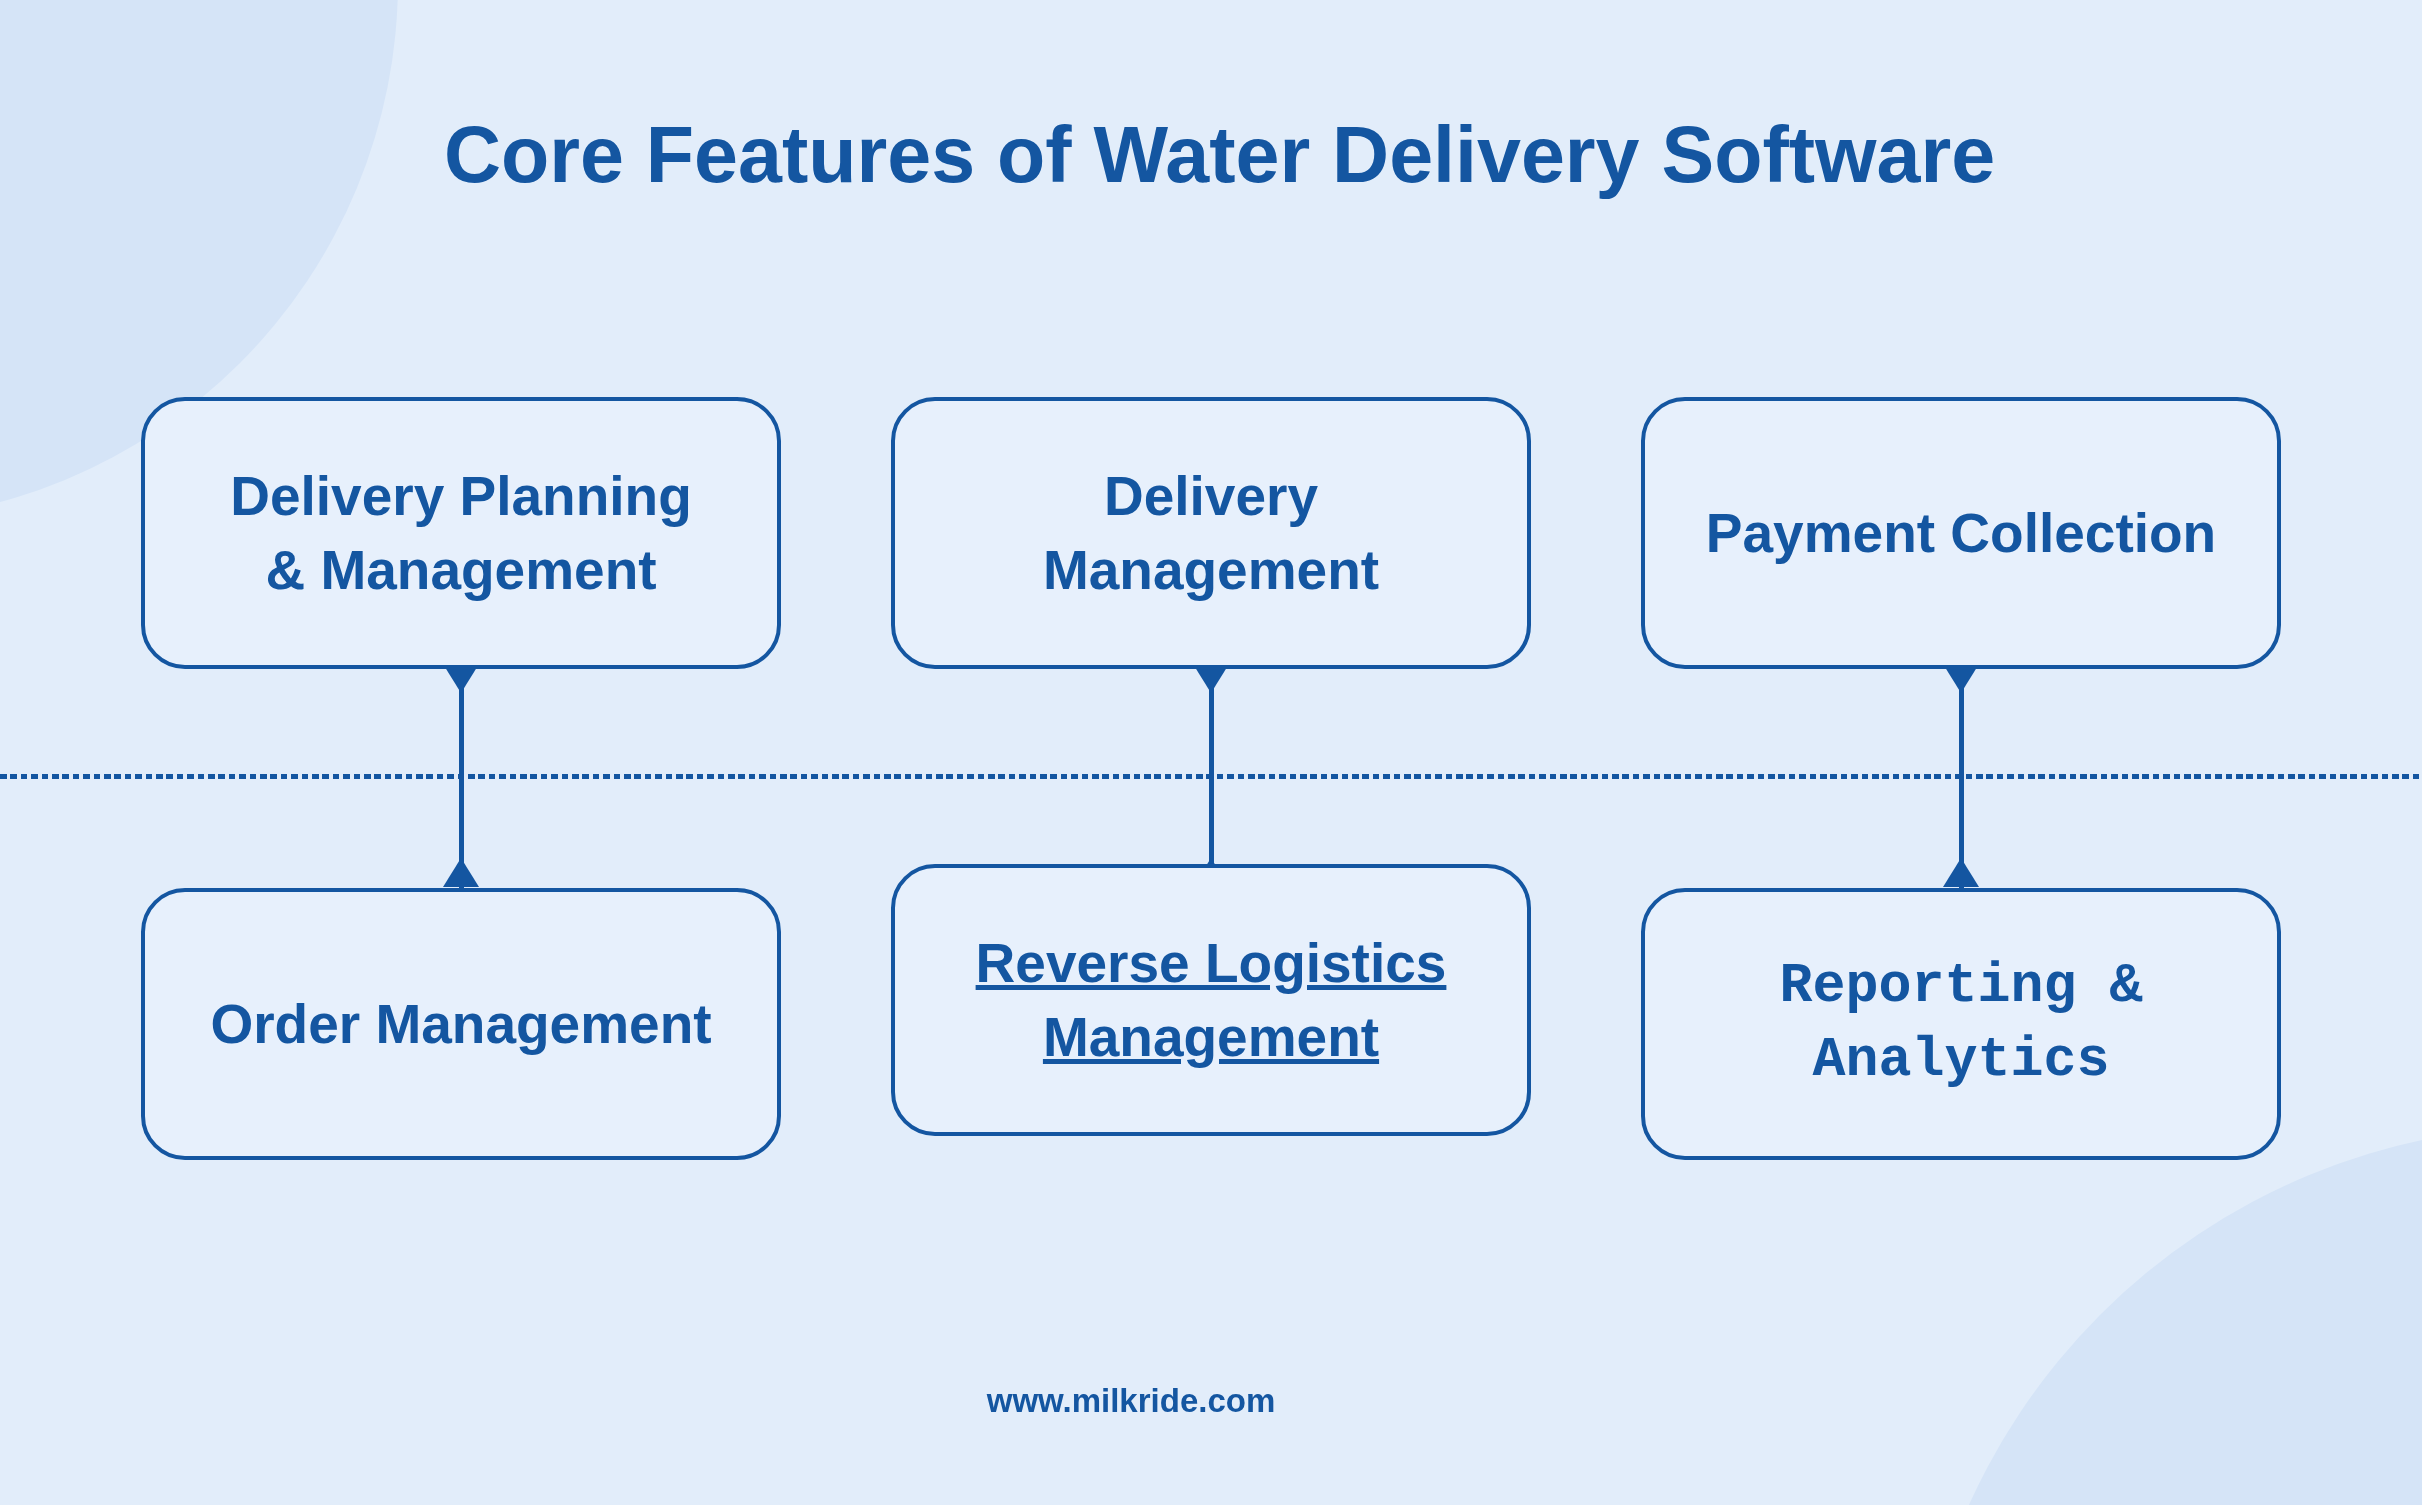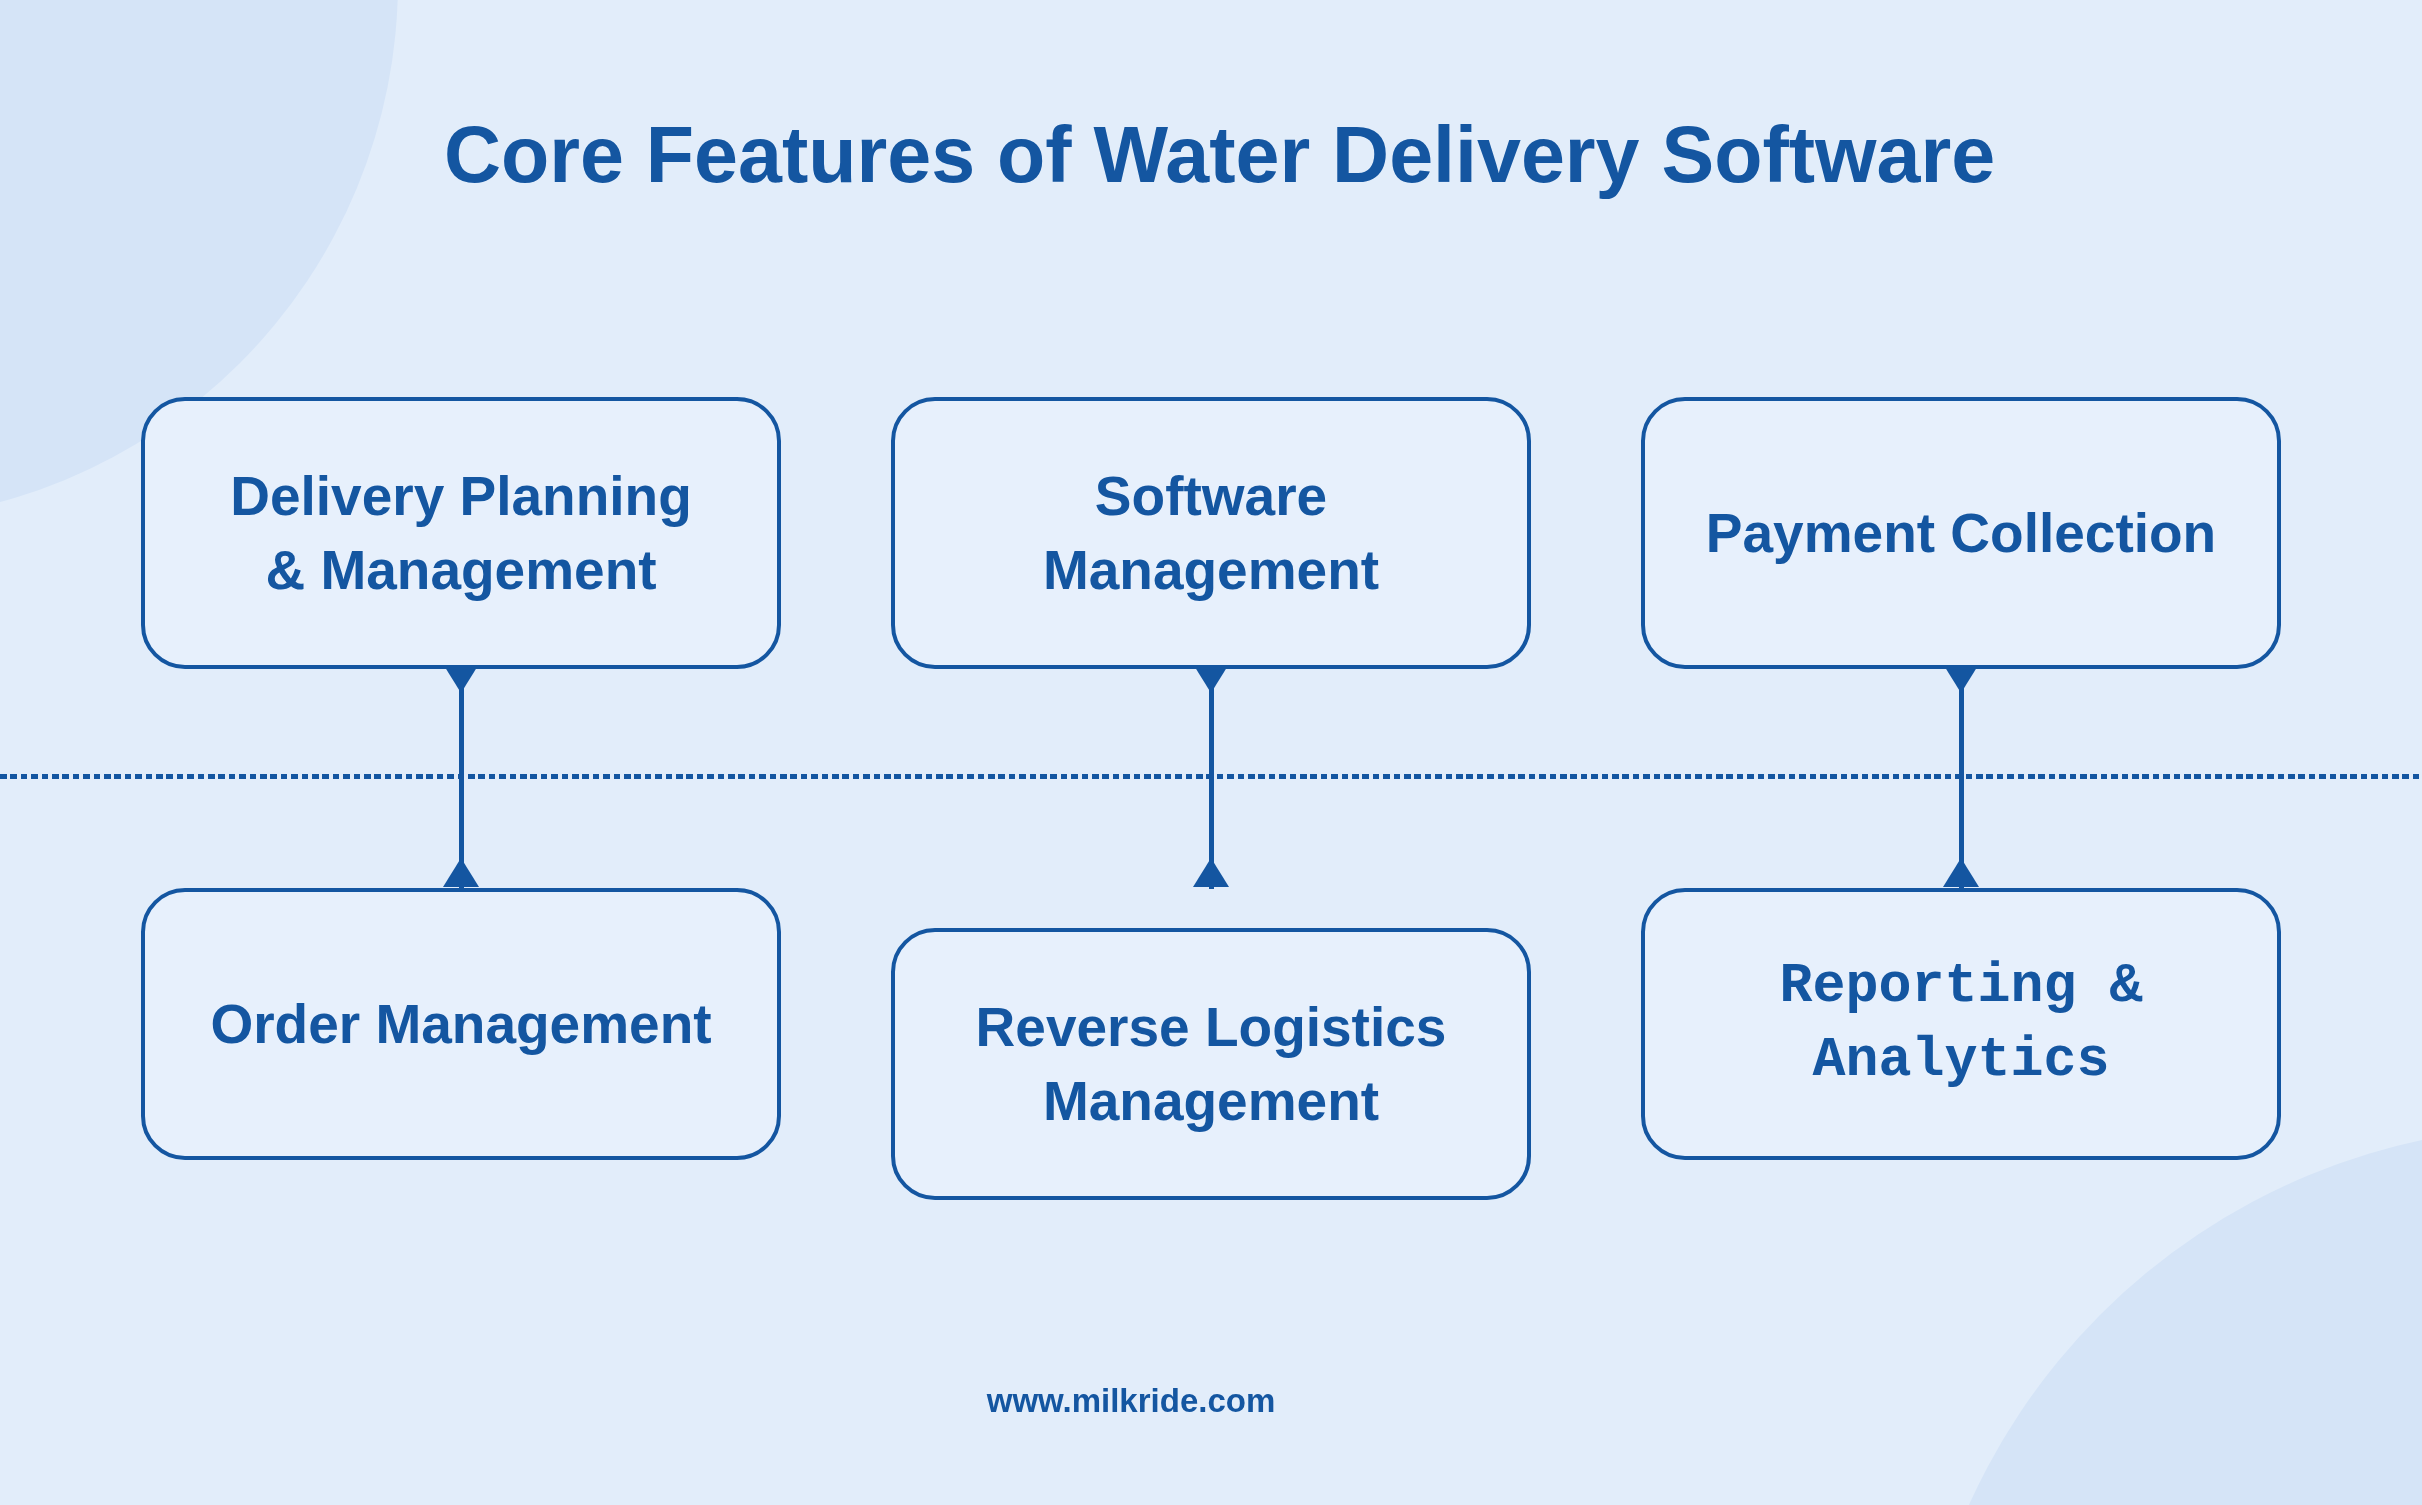--- a/index.html
+++ b/index.html
@@ -38,21 +38,21 @@
     display:flex;align-items:center;justify-content:center;
     text-align:center;
     font-size:55px;line-height:1.35;font-weight:bold;color:var(--accent);
     white-space:pre-line;
     padding:0 28px;
   }
   .b1{left:141px;top:397px;text-align:center;}
   .b2{left:891px;top:397px;}
   .b3{left:1641px;top:397px;}
   .b4{left:141px;top:888px;}
-  .b5{left:891px;top:928px;}
+  .b5{left:891px;top:864px;text-decoration:underline;}
   .b6{left:1641px;top:888px;font-family:Liberation Mono, monospace;}
   .vline{position:absolute;top:666px;height:223px;width:4.7px;background:var(--accent);}
   .vline.c1{left:459px;}
   .vline.c2{left:1209px;}
   .vline.c3{left:1959px;}
   .tri{position:absolute;width:0;height:0;border-left:18px solid transparent;border-right:18px solid transparent;}
   .tri.down{top:664px;border-top:29px solid var(--accent);}
   .tri.up{top:858px;border-bottom:29px solid var(--accent);}
   .tri.c1{left:443px;}
   .tri.c2{left:1193px;}
@@ -82,21 +82,21 @@
   <div class="vline c2"></div>
   <div class="tri down c2"></div>
   <div class="tri up c2"></div>
 
   <div class="vline c3"></div>
   <div class="tri down c3"></div>
   <div class="tri up c3"></div>
 
   <div class="box b1">Delivery Planning
 &amp; Management</div>
-  <div class="box b2">Software
+  <div class="box b2">Delivery
 Management</div>
   <div class="box b3">Payment Collection</div>
 
   <div class="box b4">Order Management</div>
   <div class="box b5">Reverse Logistics
 Management</div>
   <div class="box b6">Reporting &amp; Analytics</div>
 
   <div class="footer">www.milkride.com</div>
 

